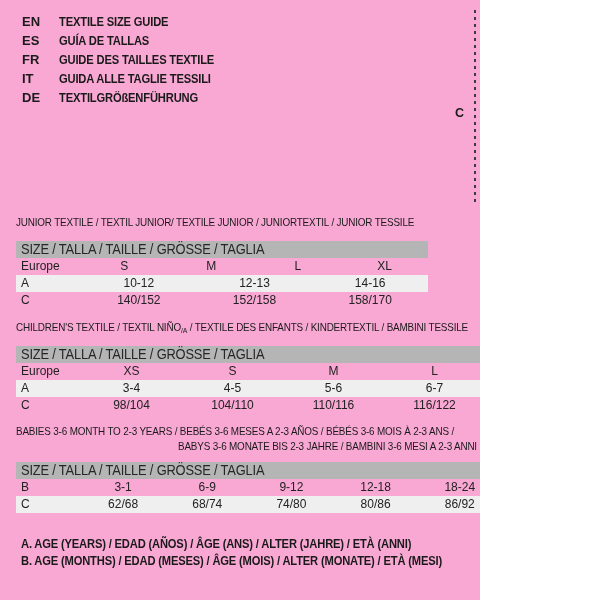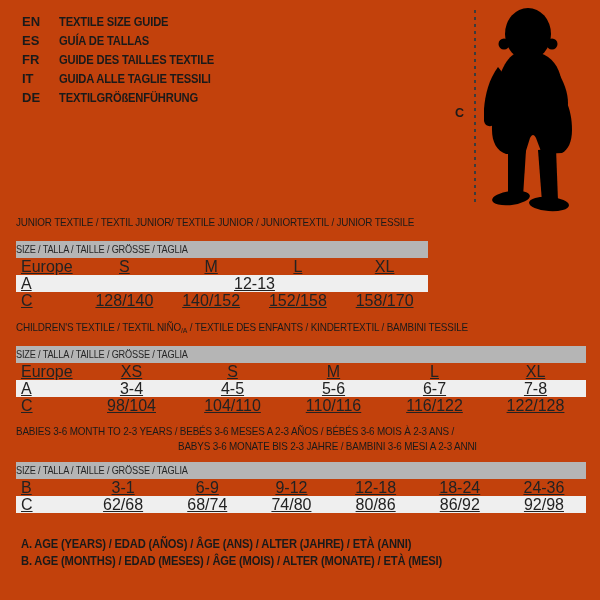--- a/index.html
+++ b/index.html
@@ -1,21 +1,21 @@
 <!DOCTYPE html>
 <html style="--band: #b5b5b5; --shade: #efefef;"><head>
 <meta charset="utf-8">
 <style>
   html,body{margin:0;padding:0;}
   body{
     width:600px;height:600px;background:#ffffff;
     font-family:"Liberation Sans",sans-serif;color:#1a1a1a;
     -webkit-font-smoothing:antialiased;
   }
-  .page{position:relative;width:600px;height:600px;background:#c2410c;overflow:hidden;}
+  .page{position:relative;width:480px;height:600px;background:#f9a8d4;overflow:hidden;}
 
   
   .cond{display:inline-block;transform:scaleX(0.86);transform-origin:0 50%;letter-spacing:-0.2px;white-space:nowrap;}
 
   
   .langs{position:absolute;left:22px;top:12px;}
   .lang-row{display:flex;height:19px;align-items:center;font-weight:bold;font-size:13px;}
   .lang-code{width:37px;flex:0 0 37px;}
 
   
@@ -31,23 +31,23 @@
   .title-junior{top:215px;}
   .title-children{top:320px;}
   .title-babies{top:424px;text-align:right;}
   .sub{font-size:8px;vertical-align:-2px;}
 
   
   .table{position:absolute;left:16px;}
   .table-junior{top:241px;width:412px;}
   .table-children{top:346px;width:570px;}
   .table-babies{top:462px;width:570px;}
-  .band{height:17px;line-height:17px;background:var(--band,#b5b5b5);font-size:10px;color:#262626;}
+  .band{height:17px;line-height:17px;background:var(--band,#b5b5b5);padding-left:5px;font-size:14px;color:#262626;}
   .band .cond{transform:scaleX(0.92);}
-  .trow{display:flex;height:17px;line-height:17.5px;font-size:16px;color:#222;text-decoration:underline;}
+  .trow{display:flex;height:17px;line-height:17.5px;font-size:12px;color:#222;}
   .trow.shaded{background:var(--shade,#efefef);}
   .lbl{flex:0 0 60px;padding-left:5px;}
   .val{flex:1;text-align:center;}
 
   
   .foot{position:absolute;left:21px;top:536px;}
   .foot-line{height:16.8px;line-height:16.8px;font-weight:bold;font-size:13px;white-space:nowrap;}
 </style>
 </head>
 <body>
@@ -110,25 +110,26 @@
       <div class="band"><span class="cond">SIZE / TALLA / TAILLE / GRÖSSE / TAGLIA</span></div>
       <div class="trow">
         <span class="lbl">Europe</span>
         <span class="val">S</span>
         <span class="val">M</span>
         <span class="val">L</span>
         <span class="val">XL</span>
       </div>
       <div class="trow shaded">
         <span class="lbl">A</span>
+        <span class="val">10-12</span>
         <span class="val">12-13</span>
+        <span class="val">14-16</span>
       </div>
       <div class="trow">
         <span class="lbl">C</span>
-        <span class="val">128/140</span>
         <span class="val">140/152</span>
         <span class="val">152/158</span>
         <span class="val">158/170</span>
       </div>
     </div>
 
   <div class="sec-title title-children">
     <span class="cond"><span>CHILDREN'S TEXTILE / TEXTIL NIÑO</span><span class="sub">/A</span><span> / TEXTILE DES ENFANTS / KINDERTEXTIL / BAMBINI TESSILE</span></span>
   </div>
   <div class="table table-children">

